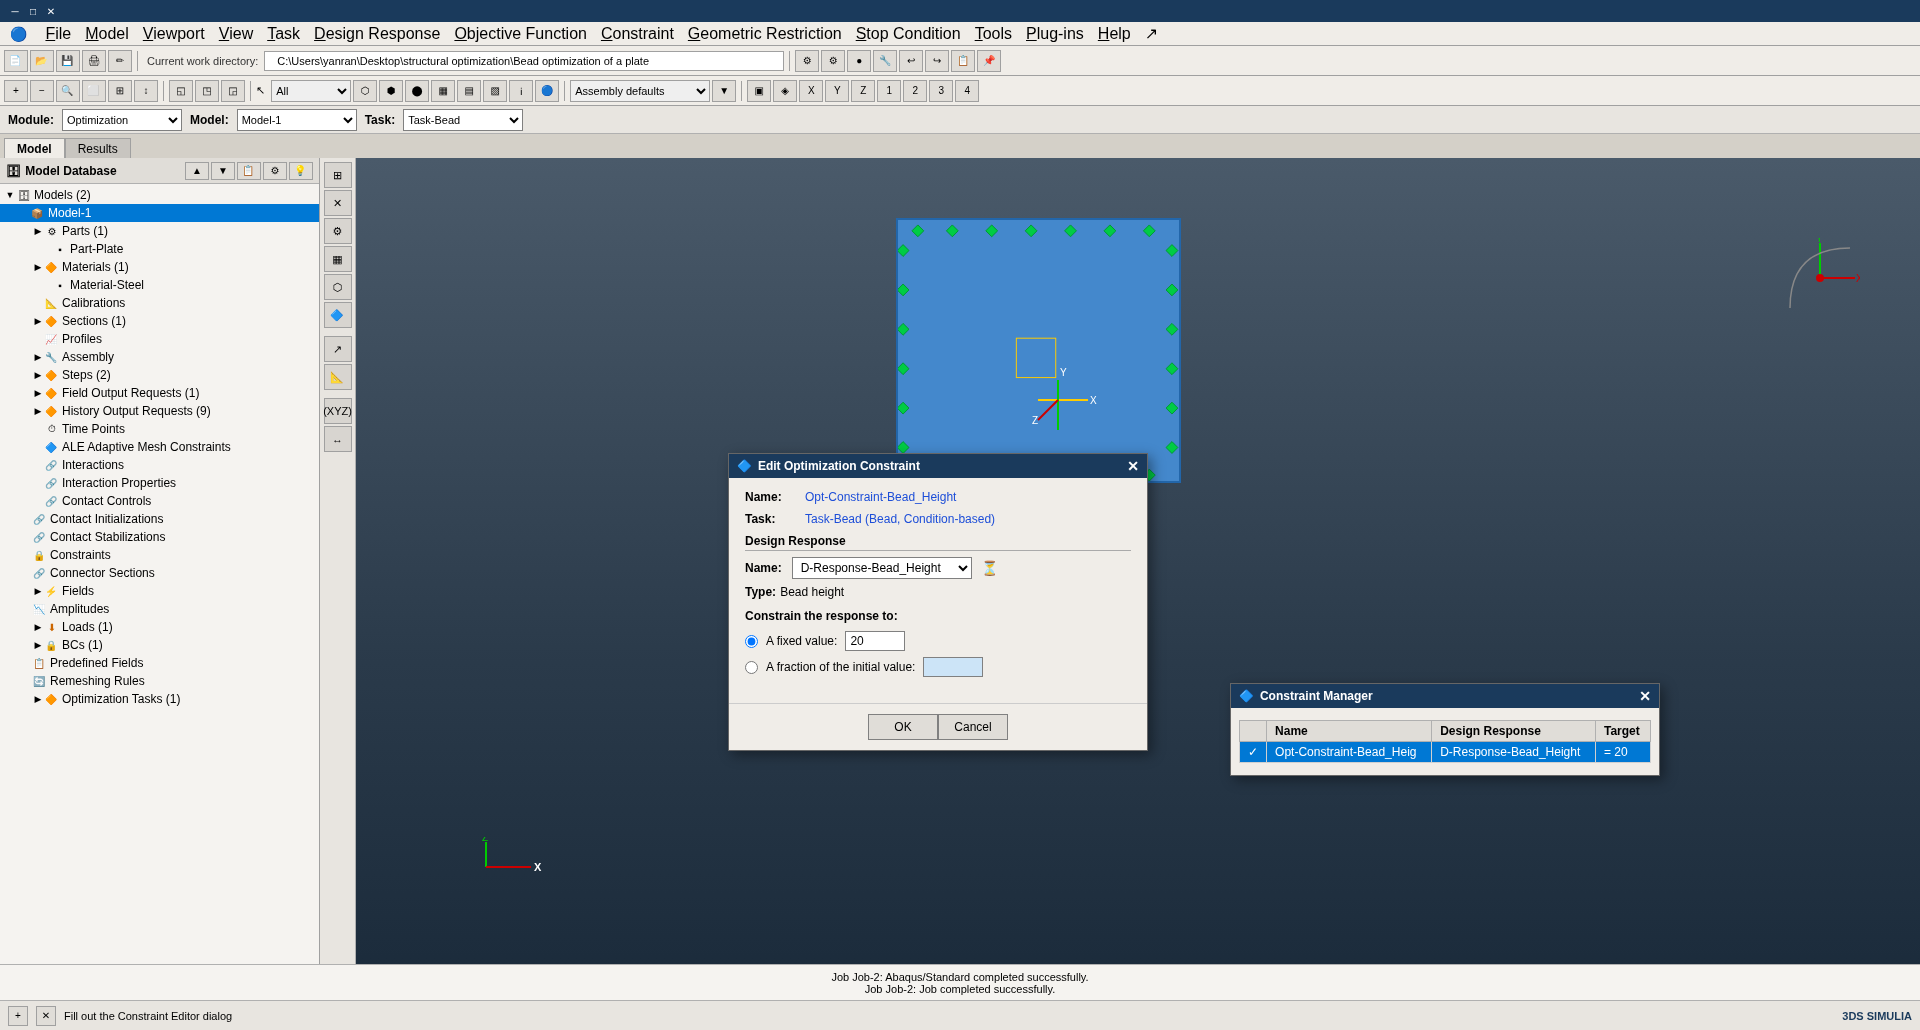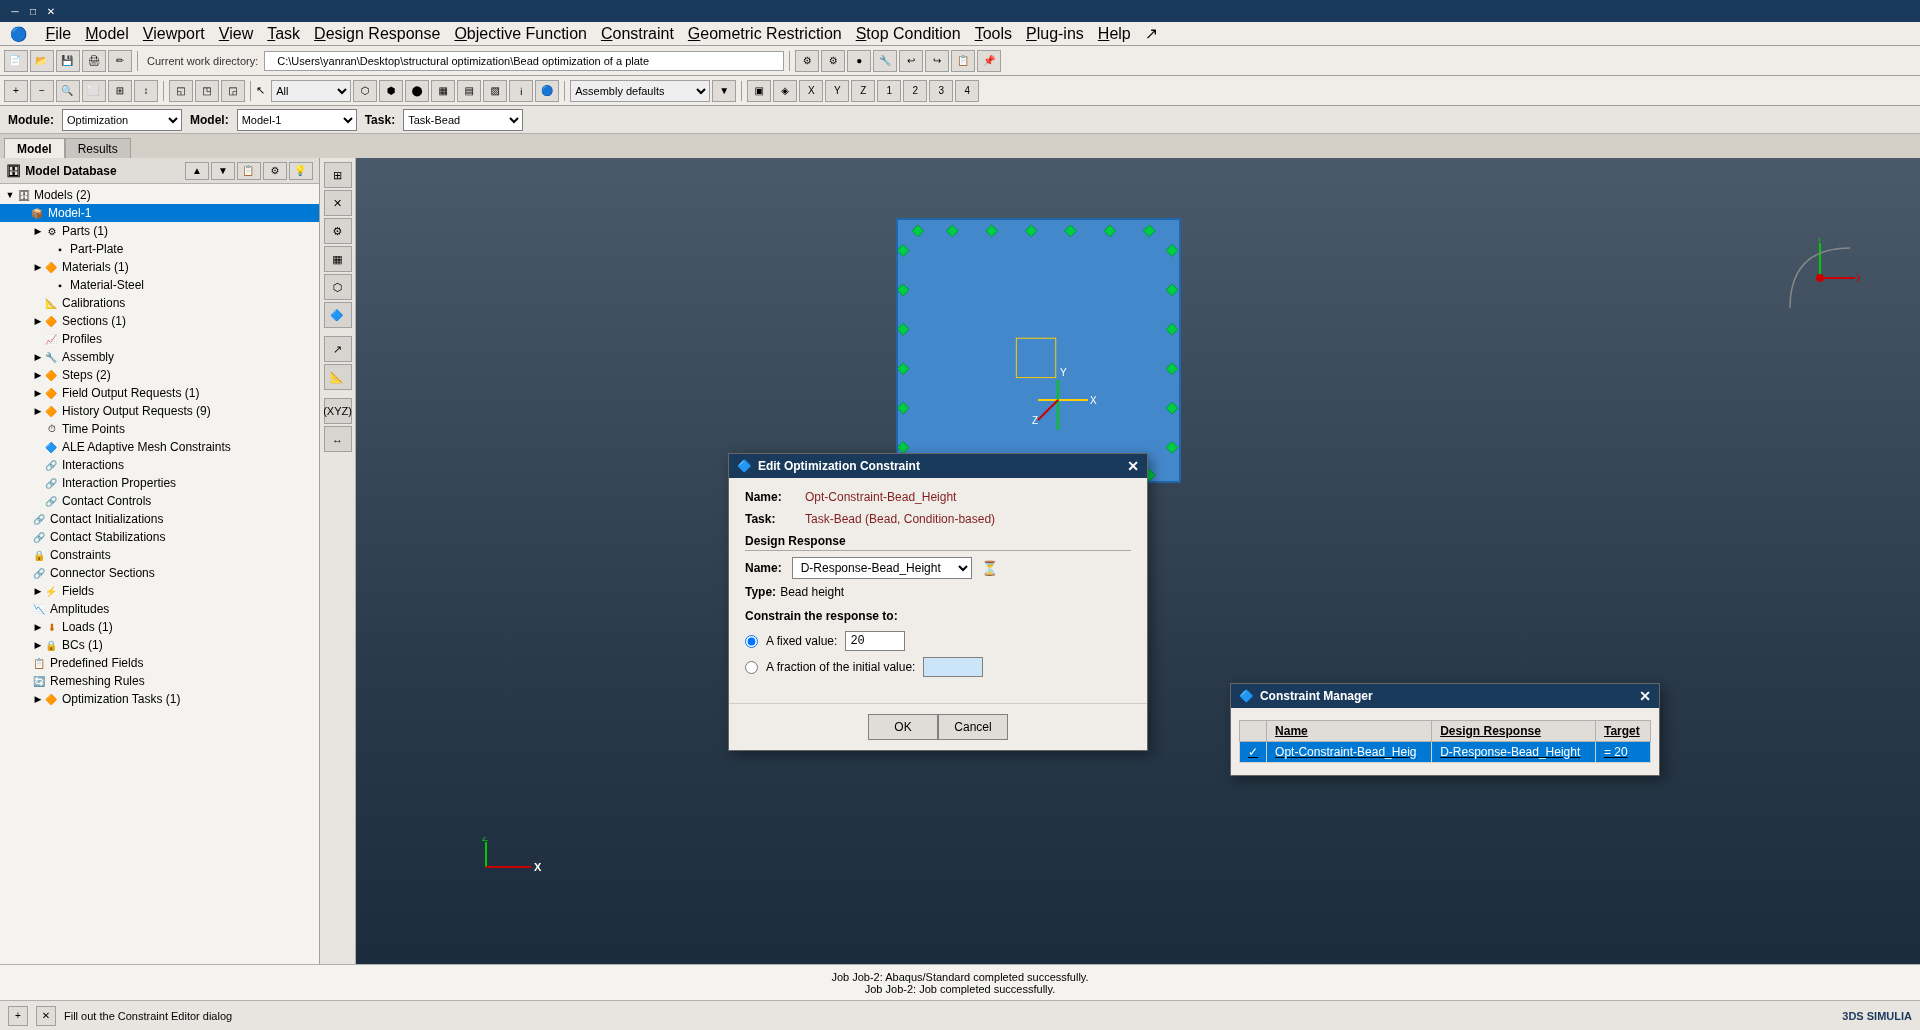--- a/index.html
+++ b/index.html
@@ -82,49 +82,49 @@
       align-items: center;
       justify-content: space-between;
       padding: 0 8px;
       font-size: 12px;
       font-weight: bold;
     }
     .dialog-close-btn { cursor: pointer; font-size: 14px; }
     .dialog-body { padding: 12px 16px; }
     .dialog-field { display: flex; align-items: center; margin-bottom: 8px; font-size: 12px; }
     .dialog-field-label { width: 60px; font-weight: bold; }
-    .dialog-field-value { color: #7f1d1d; }
+    .dialog-field-value { color: #1d4ed8; }
     .dialog-section-title { font-weight: bold; font-size: 12px; margin: 8px 0 6px; border-bottom: 1px solid #aaa; padding-bottom: 2px; }
     .dialog-name-row { display: flex; align-items: center; gap: 6px; margin-bottom: 6px; }
     .dialog-select { height: 22px; font-size: 12px; border: 1px solid #808080; background: white; padding: 0 4px; min-width: 180px; }
     .dialog-type-row { display: flex; align-items: center; margin-bottom: 10px; font-size: 12px; }
     .dialog-type-label { margin-right: 4px; font-weight: bold; }
     .constrain-label { font-size: 12px; margin-bottom: 8px; font-weight: bold; }
     .radio-row { display: flex; align-items: center; margin-bottom: 6px; gap: 8px; font-size: 12px; }
-    .fixed-value-input { width: 60px; height: 20px; border: 1px solid #808080; padding: 0 4px; font-size: 12px; background: white; font-family: Liberation Mono, monospace; }
+    .fixed-value-input { width: 60px; height: 20px; border: 1px solid #808080; padding: 0 4px; font-size: 12px; background: white; }
     .fraction-input { width: 60px; height: 20px; border: 1px solid #808080; padding: 0 4px; font-size: 12px; background: #cce4f7; }
     .dialog-buttons { display: flex; justify-content: center; padding: 10px; border-top: 1px solid #ccc; margin-top: 8px; }
     .dialog-btn { height: 26px; min-width: 70px; background: #e0ddd8; border: 1px solid #808080; cursor: pointer; font-size: 12px; }
 
     
     #constraint-manager-dialog {
       position: absolute;
       left: 910px;
       top: 525px;
       width: 430px;
       background: #f0ede8;
       border: 1px solid #666;
       box-shadow: 4px 4px 12px rgba(0,0,0,0.4);
       z-index: 100;
     }
     .cm-table { width: 100%; border-collapse: collapse; margin: 4px 0; background: white; }
     .cm-table th { background: #e0ddd8; border: 1px solid #b0b0b0; padding: 3px 8px; font-size: 12px; text-align: left; font-weight: bold; }
     .cm-table td { border: 1px solid #d0d0d0; padding: 3px 8px; font-size: 12px; }
     .cm-table tr.selected td { background: #0078d4; color: white; }
-    .cm-body { padding: 8px; text-decoration: underline; }
+    .cm-body { padding: 8px; }
     .cm-buttons { display: flex; gap: 6px; padding: 8px; justify-content: center; border-top: 1px solid #ccc; }
     .cm-btn { height: 26px; min-width: 70px; background: #e0ddd8; border: 1px solid #808080; cursor: pointer; font-size: 12px; }
     .cm-btn.active { background: #cce4f7; border-color: #0078d4; }
 
     
     #tree-area::-webkit-scrollbar { width: 12px; }
     #tree-area::-webkit-scrollbar-track { background: #e8e5e0; }
     #tree-area::-webkit-scrollbar-thumb { background: #b0b0b0; border: 1px solid #888; }
   </style>
 </head>

